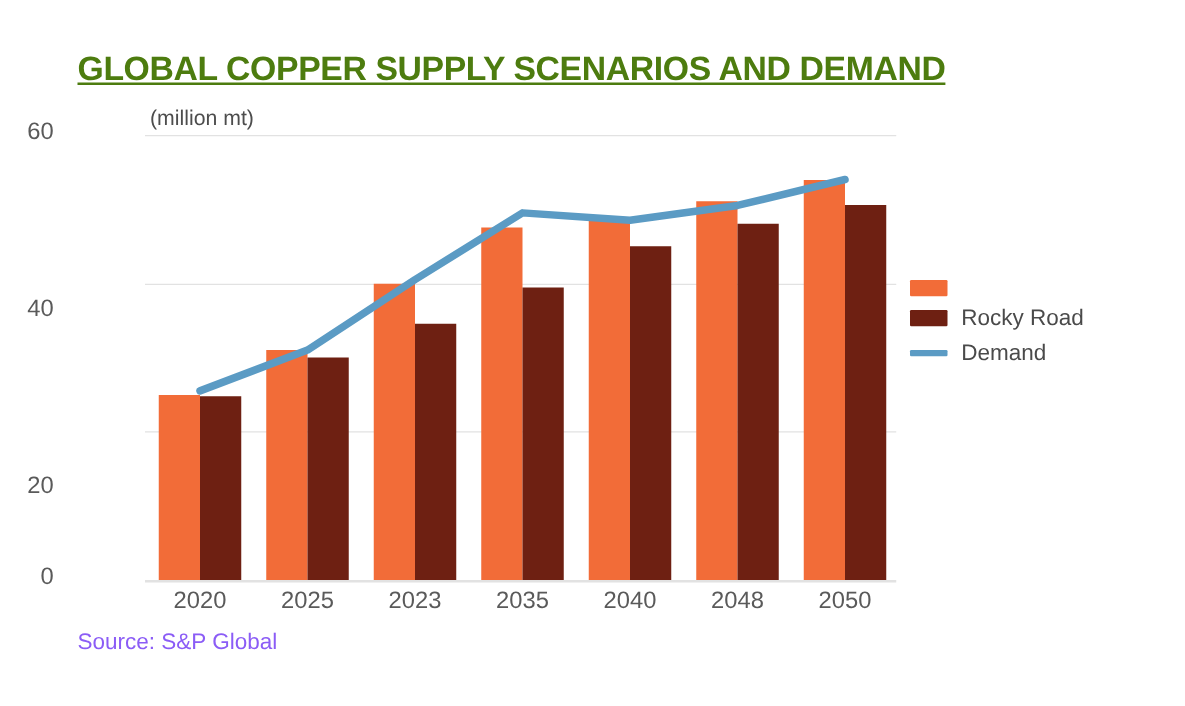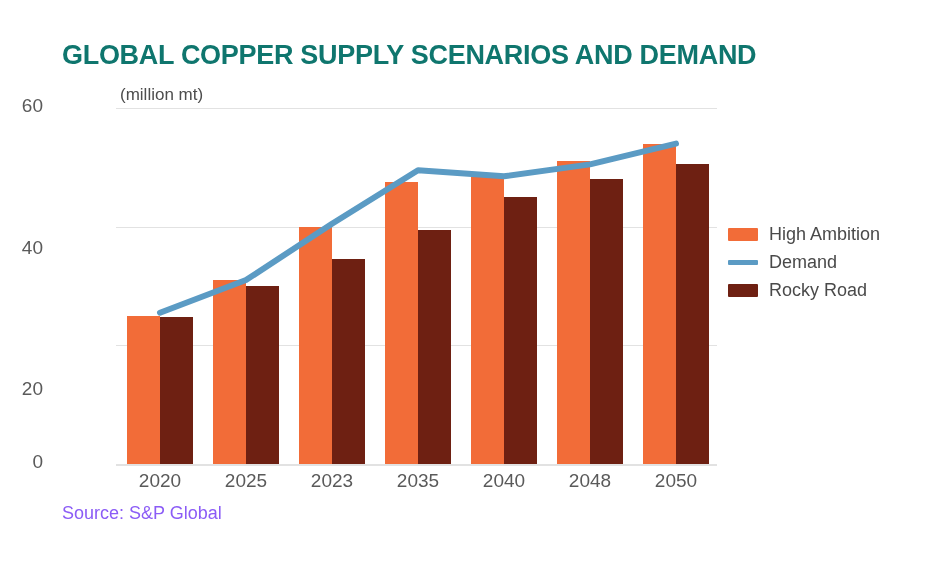--- a/index.html
+++ b/index.html
@@ -19,23 +19,24 @@
     inset: 0;
     background: #ffffff;
   }
   .chart-title {
     position: absolute;
     left: 62px;
     top: 40px;
     font-size: 27px;
     font-weight: bold;
     letter-spacing: -0.3px;
-    color: #0f766e;
+    color: #4d7c0f;
     font-family: "Liberation Sans", sans-serif;
     white-space: nowrap;
+    text-decoration: underline;
   }
   .units-label {
     position: absolute;
     left: 120px;
     top: 85px;
     font-size: 17px;
     color: #4d4d4d;
     white-space: nowrap;
   }
   .plot {
@@ -174,28 +175,27 @@
     </div>
 
   <svg class="demand-line" id="demand-svg" viewBox="0 0 948 565">
       <polyline points="160,312.7 246,280.06666666666666 332,223.7 418,170.3 504,176.23333333333335 590,164.36666666666667 676,143.59999999999997" fill="none" stroke="#5b9bc4" stroke-width="6" stroke-linejoin="round" stroke-linecap="round"></polyline>
     </svg>
 
   <div class="legend">
     <div id="legend-rows">
         <div class="legend-row">
           <span class="swatch" style="background: rgb(242, 108, 56);"></span>
-          <span class="legend-label">High Ambition</span>
+        </div>
+        <div class="legend-row">
+          <span class="swatch" style="background: rgb(110, 32, 18);"></span>
+          <span class="legend-label">Rocky Road</span>
         </div>
         <div class="legend-row">
           <span class="swatch line" style="background: rgb(91, 155, 196);"></span>
           <span class="legend-label">Demand</span>
         </div>
-        <div class="legend-row">
-          <span class="swatch" style="background: rgb(110, 32, 18);"></span>
-          <span class="legend-label">Rocky Road</span>
-        </div>
       </div>
   </div>
 
   <div class="source">Source: S&amp;P Global</div>
 
 </div>
 
 </body></html>

